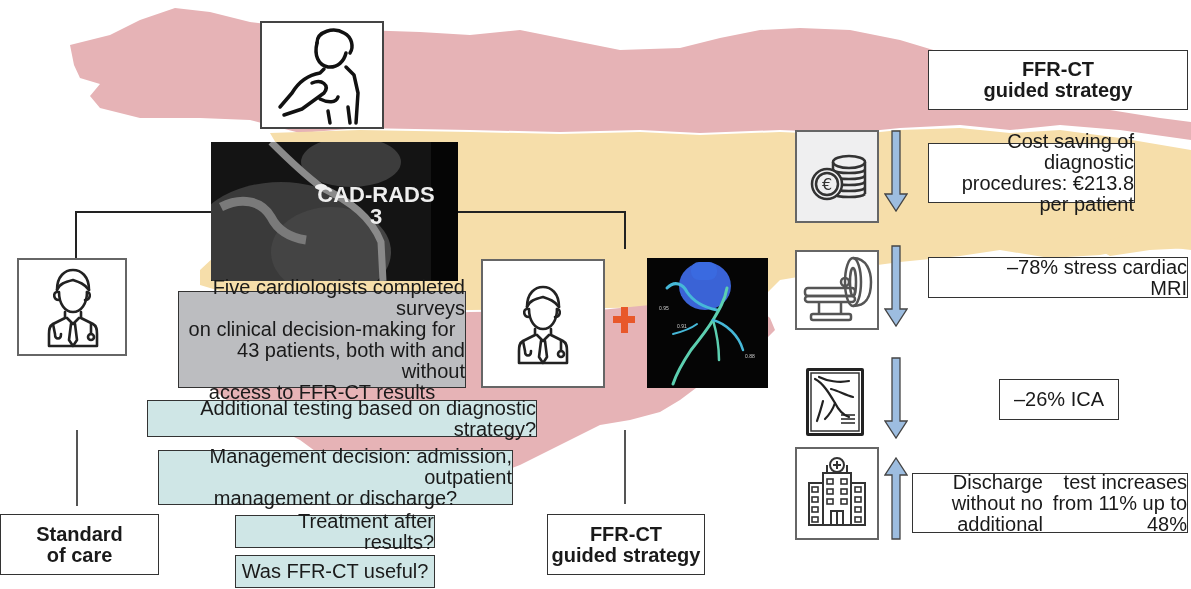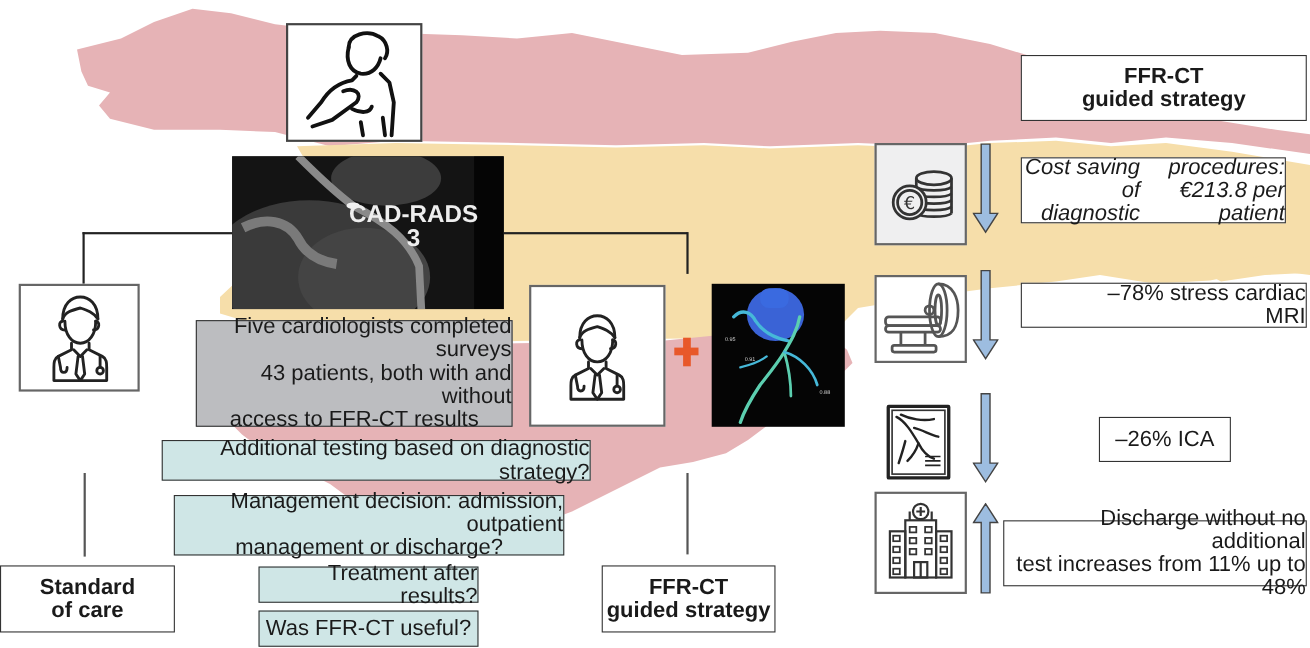--- a/index.html
+++ b/index.html
@@ -74,20 +74,21 @@
       <path d="M52,64 L50,80 L54,86 L58,80 L56,64"></path>
       <path d="M34,64 L36,74 C36,80 42,80 42,74"></path>
       <path d="M72,64 L72,74"></path>
       <circle cx="72" cy="77" r="3"></circle>
     </g>
   </svg>
 </div>
 
 <div class="box gray" style="left:178px;top:291px;width:288px;height:97px;flex-direction:column;">
   <div>Five cardiologists completed surveys</div>
+  <div>on clinical decision-making for</div>
   <div>43 patients, both with and without</div>
   <div>access to FFR-CT results</div>
 </div>
 
 <div class="icon-frame" style="left:481px;top:259px;width:124px;height:129px;">
   <svg width="120" height="125" viewBox="0 0 120 125">
     <g transform="translate(6,16)" fill="none" stroke="#222" stroke-width="2.6" stroke-linecap="round" stroke-linejoin="round">
       <path d="M38,30 C38,16 46,10 54,10 C62,10 70,16 70,30"></path>
       <path d="M38,30 C40,24 46,22 54,20 C60,22 66,24 70,30"></path>
       <path d="M40,32 C40,44 46,52 54,52 C62,52 68,44 68,32"></path>
@@ -165,21 +166,21 @@
       <path d="M36,38 C40,42 64,42 68,38 M36,44 C40,48 64,48 68,44 M36,50 C40,54 64,54 68,50 M36,56 C40,60 64,60 68,56 M36,62 C40,66 64,66 68,62"></path>
       <circle cx="30" cy="52" r="15" fill="#efeff0"></circle>
       <circle cx="30" cy="52" r="11"></circle>
     </g>
     <text x="30" y="58" text-anchor="middle" font-size="16" fill="#333" font-family="DejaVu Sans, sans-serif">€</text>
   </svg>
 </div>
 <svg class="abs" style="left:884px;top:130px;" width="24" height="83" viewBox="0 0 24 83">
   <path d="M8,1 L16,1 L16,64 L23,64 L12,81 L1,64 L8,64 Z" fill="#9dbde0" stroke="#444" stroke-width="1.3"></path>
 </svg>
-<div class="box" style="left:928px;top:143px;width:241px;height:60px;flex-direction:row;font-style:italic;">
+<div class="box" style="left:928px;top:143px;width:207px;height:60px;flex-direction:column;">
   <div>Cost saving of diagnostic</div>
   <div>procedures: €213.8 per patient</div>
 </div>
 
 <div class="icon-frame" style="left:795px;top:250px;width:84px;height:80px;">
   <svg width="80" height="76" viewBox="0 0 80 76">
     <g fill="none" stroke="#555" stroke-width="2.5">
       <ellipse cx="56" cy="30" rx="8" ry="24"></ellipse>
       <ellipse cx="56" cy="30" rx="3" ry="14"></ellipse>
       <path d="M56,6 C70,6 74,20 74,30 C74,44 70,54 56,54"></path>
@@ -248,16 +249,16 @@
       <rect x="30" y="40" width="6" height="5"></rect>
         <rect x="44" y="40" width="6" height="5"></rect>
       <rect x="30" y="50" width="6" height="5"></rect>
         <rect x="44" y="50" width="6" height="5"></rect>
     </g>
   </svg>
 </div>
 <svg class="abs" style="left:884px;top:457px;" width="24" height="83" viewBox="0 0 24 83">
   <path d="M8,82 L16,82 L16,18 L23,18 L12,1 L1,18 L8,18 Z" fill="#9dbde0" stroke="#444" stroke-width="1.3"></path>
 </svg>
-<div class="box" style="left:912px;top:473px;width:276px;height:60px;flex-direction:column;">
+<div class="box" style="left:912px;top:473px;width:276px;height:60px;flex-direction:row;">
   <div>Discharge without no additional</div>
   <div>test increases from 11% up to 48%</div>
 </div>
 
 </body></html>

